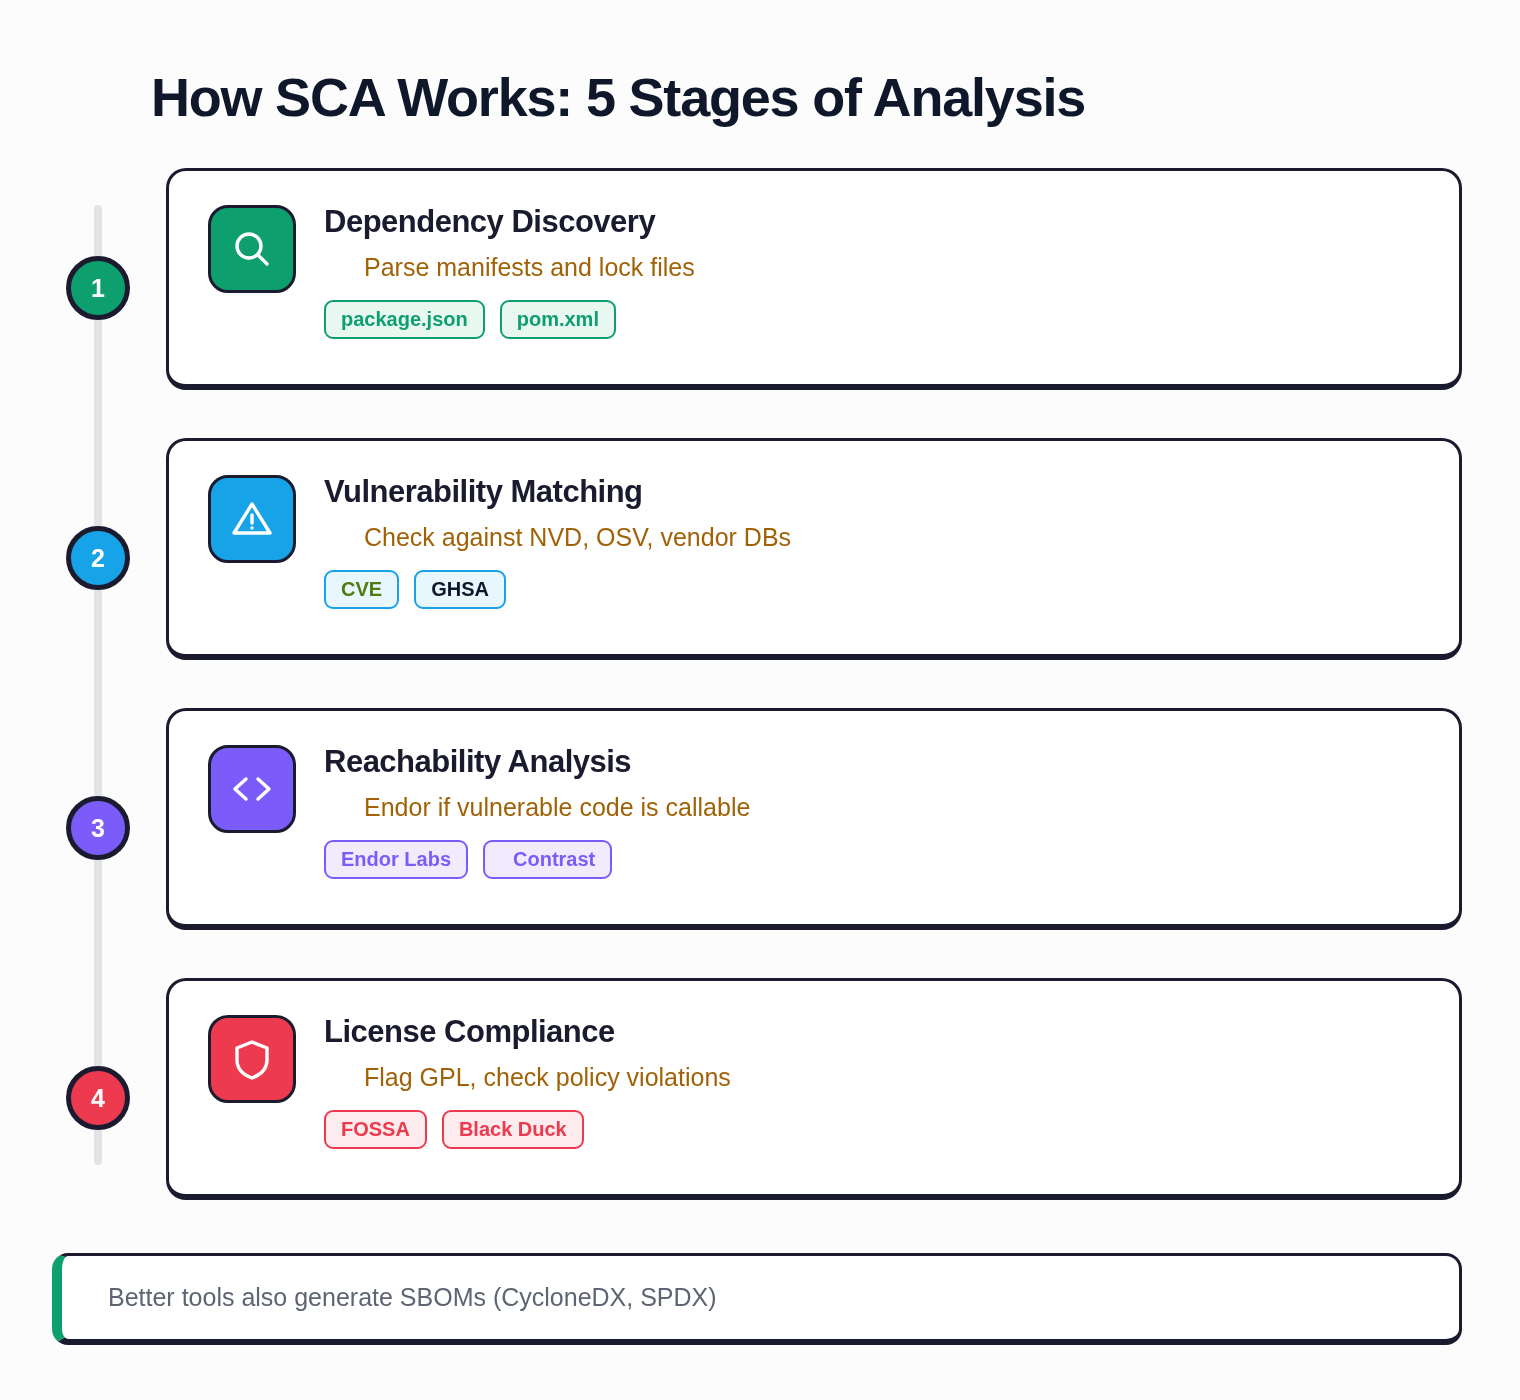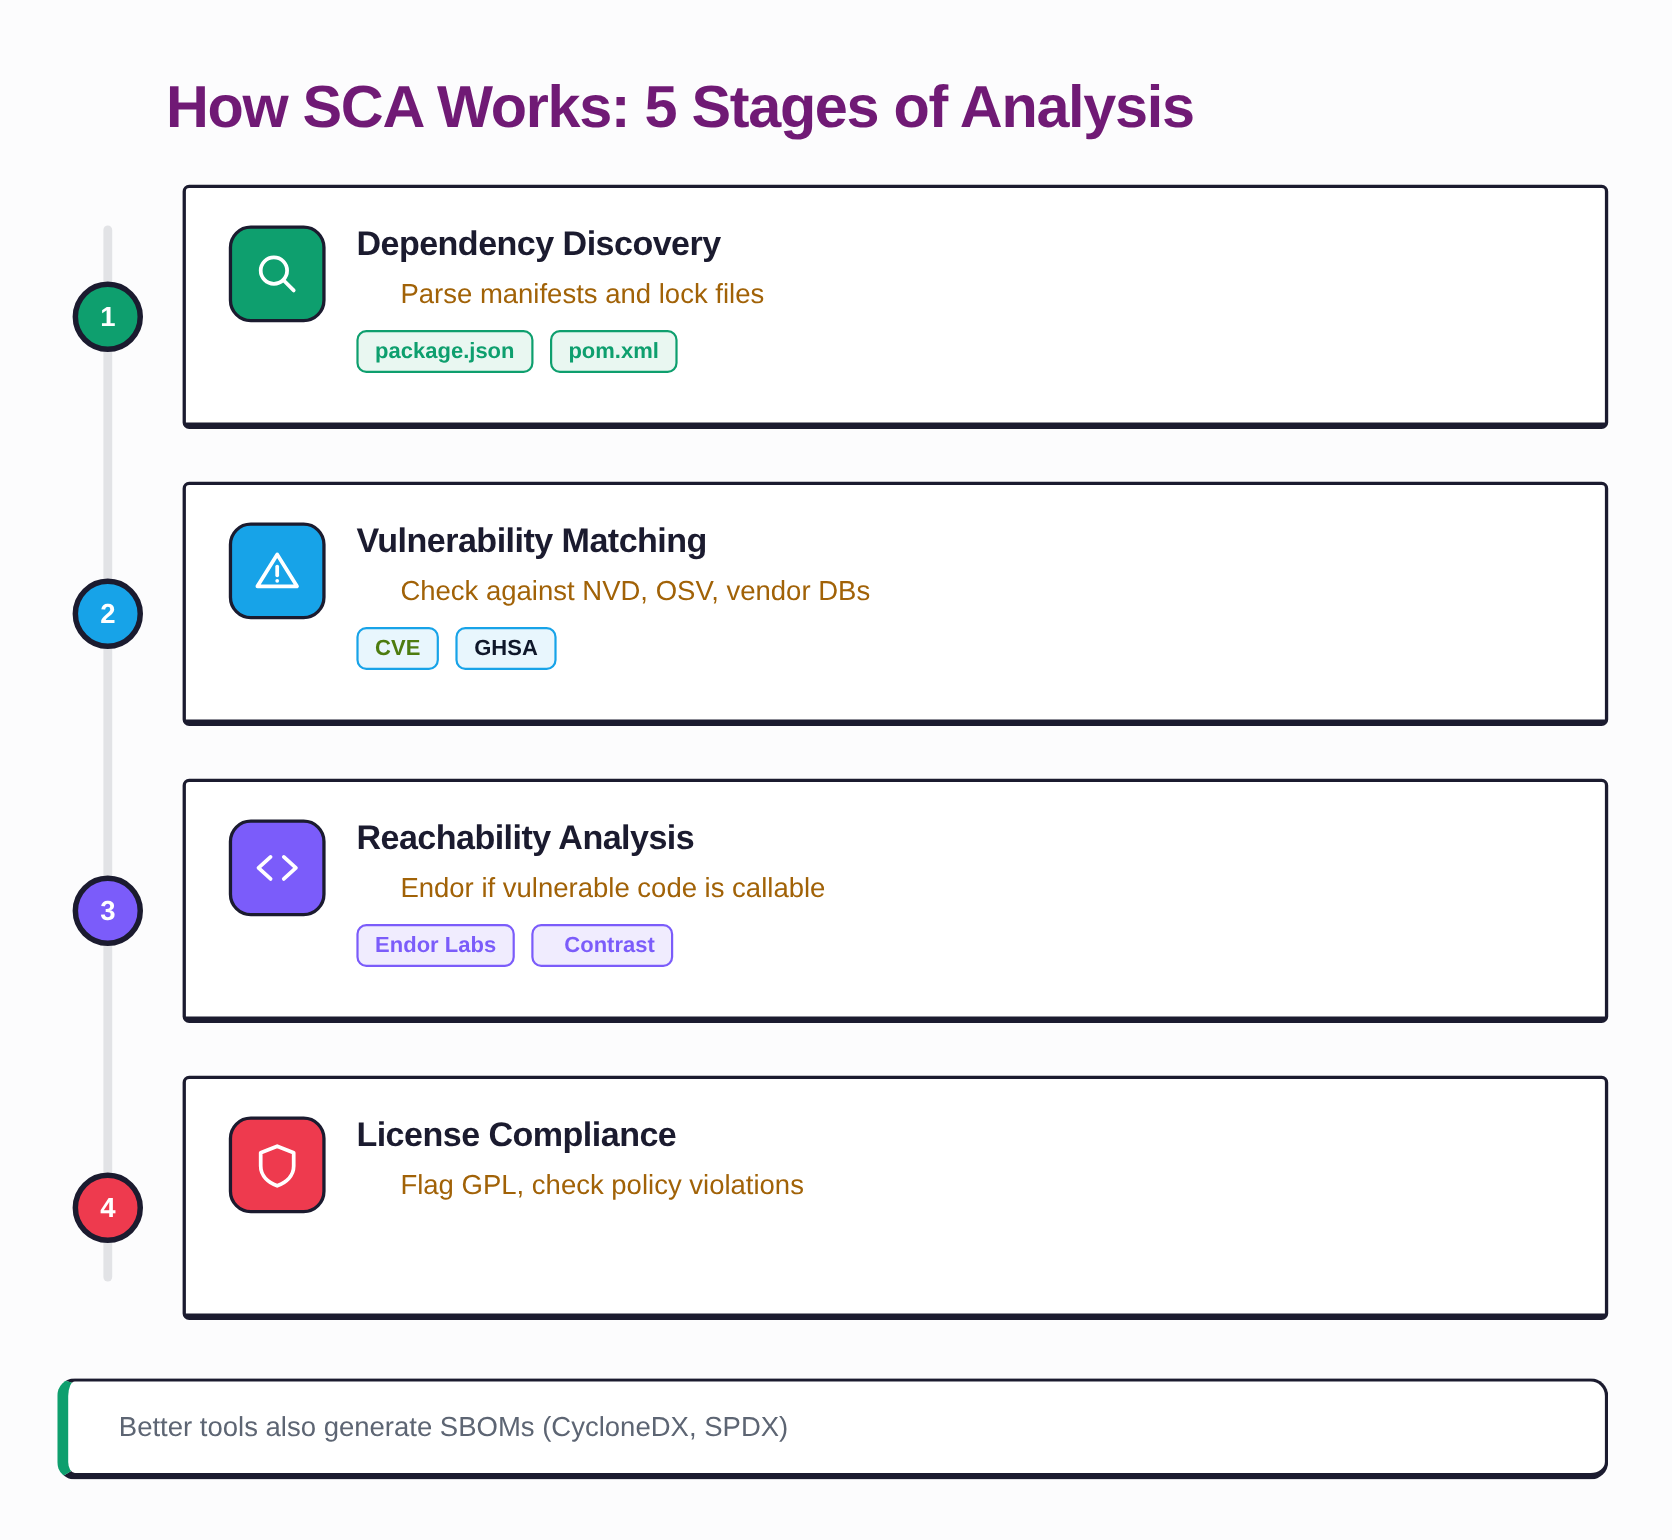--- a/index.html
+++ b/index.html
@@ -22,21 +22,21 @@
   
   #page-title {
     position: absolute;
     left: 0;
     top: 66px;
     width: 1236px;
     text-align: center;
     font-size: 54px;
     font-weight: bold;
     letter-spacing: -1.2px;
-    color: #701a75;
+    color: #0f172a;
   }
 
   
   #timeline-rail {
     position: absolute;
     left: 94px;
     top: 205px;
     width: 8px;
     height: 960px;
     background: #e2e3e6;
@@ -75,21 +75,21 @@
 
   .stage-card {
     position: absolute;
     left: 166px;
     top: 0;
     width: 1296px;
     height: 222px;
     background: #ffffff;
     border: 3px solid #1b1b2f;
     border-bottom-width: 6px;
-    border-radius: 6px;
+    border-radius: 20px;
   }
 
   .stage-inner {
     position: absolute;
     left: 39px;
     top: 34px;
     right: 30px;
     display: flex;
     gap: 28px;
   }
@@ -250,20 +250,24 @@
         <div class="stage-card">
           <div class="stage-inner">
             <div class="stage-icon-tile" style="background:#ee3a4e;">
               <svg width="46" height="46" viewBox="0 0 46 46">
                 <path d="M23 6 L38 12 V24 C38 33 31 39 23 42 C15 39 8 33 8 24 V12 Z" fill="none" stroke="#ffffff" stroke-width="3.4" stroke-linecap="round" stroke-linejoin="round"></path>
               </svg>
             </div>
             <div class="stage-text">
               <div class="stage-title">License Compliance</div>
               <div class="stage-desc">Flag GPL, check policy violations</div>
+              <div class="stage-tags">
+                <span class="stage-tag" style="color:#ee3a4e;border-color:#ee3a4e;background:#fdeced;">FOSSA</span>
+                <span class="stage-tag" style="color:#ee3a4e;border-color:#ee3a4e;background:#fdeced;">Black Duck</span>
+              </div>
             </div>
           </div>
         </div>
       </div>
     </div>
 
   <div id="footer-note">
     <span id="footer-note-text">Better tools also generate SBOMs (CycloneDX, SPDX)</span>
   </div>
 

